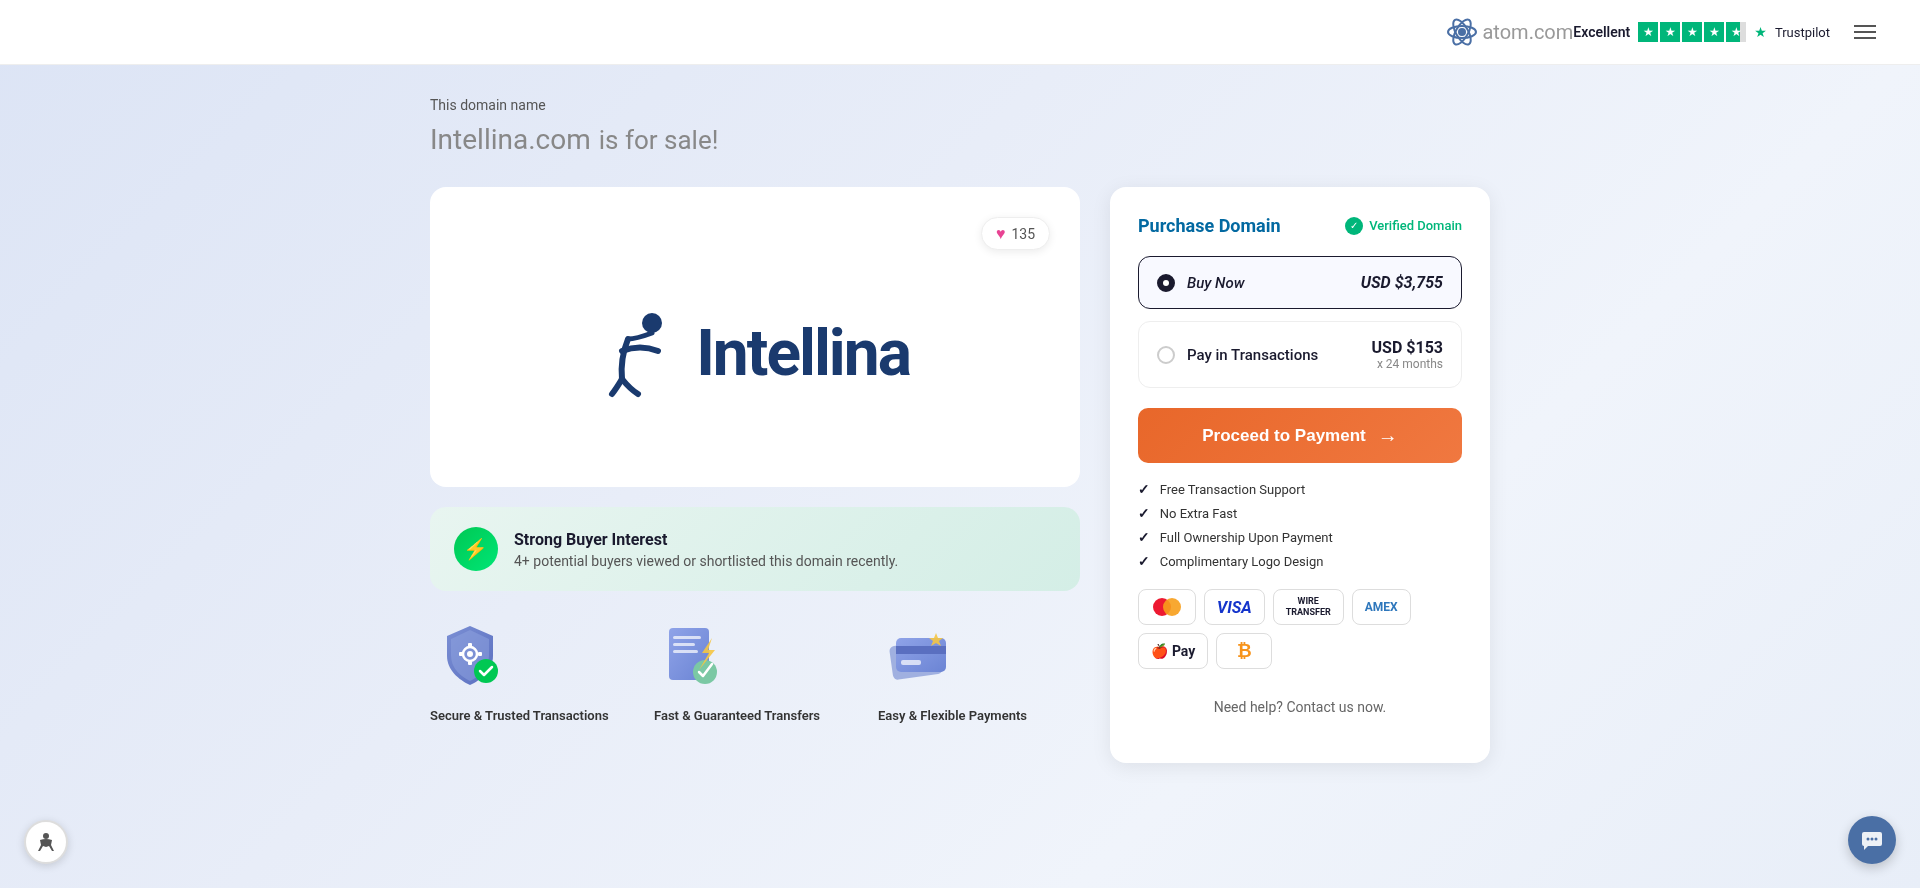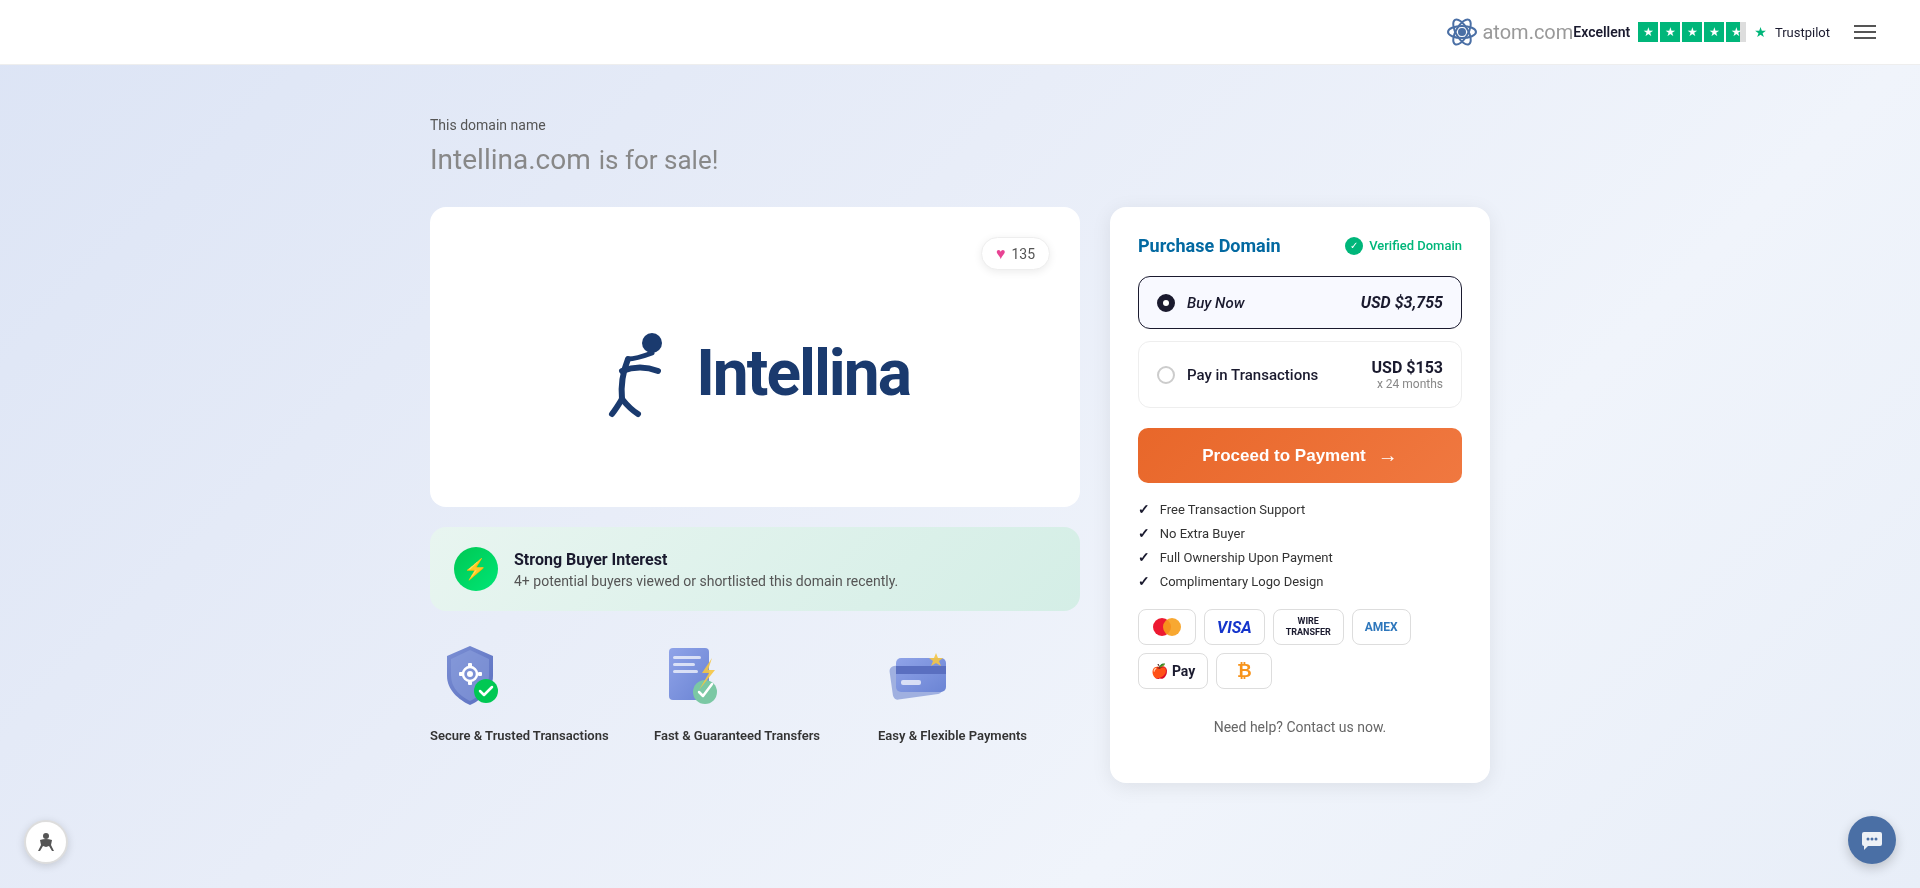--- a/index.html
+++ b/index.html
@@ -73,21 +73,21 @@
       width: 22px;
       height: 2px;
       background: #555;
       display: block;
     }
 
     
     .main-content {
       max-width: 1100px;
       margin: 0 auto;
-      padding: 52px 20px;
+      padding: 32px 20px;
     }
     .domain-label {
       font-size: 14px;
       color: #555;
       margin-bottom: 6px;
     }
     .domain-title {
       font-size: 32px;
       font-weight: 700;
       color: #1a1a2e;
@@ -604,21 +604,21 @@
         <span class="arrow-right">→</span>
       </button>
 
       <div class="benefits-list">
         <div class="benefit-item">
           <span class="check-icon">✓</span>
           <span>Free Transaction Support</span>
         </div>
         <div class="benefit-item">
           <span class="check-icon">✓</span>
-          <span>No Extra Buyer</span>
+          <span>No Extra Fast</span>
         </div>
         <div class="benefit-item">
           <span class="check-icon">✓</span>
           <span>Full Ownership Upon Payment</span>
         </div>
         <div class="benefit-item">
           <span class="check-icon">✓</span>
           <span>Complimentary Logo Design</span>
         </div>
       </div>

